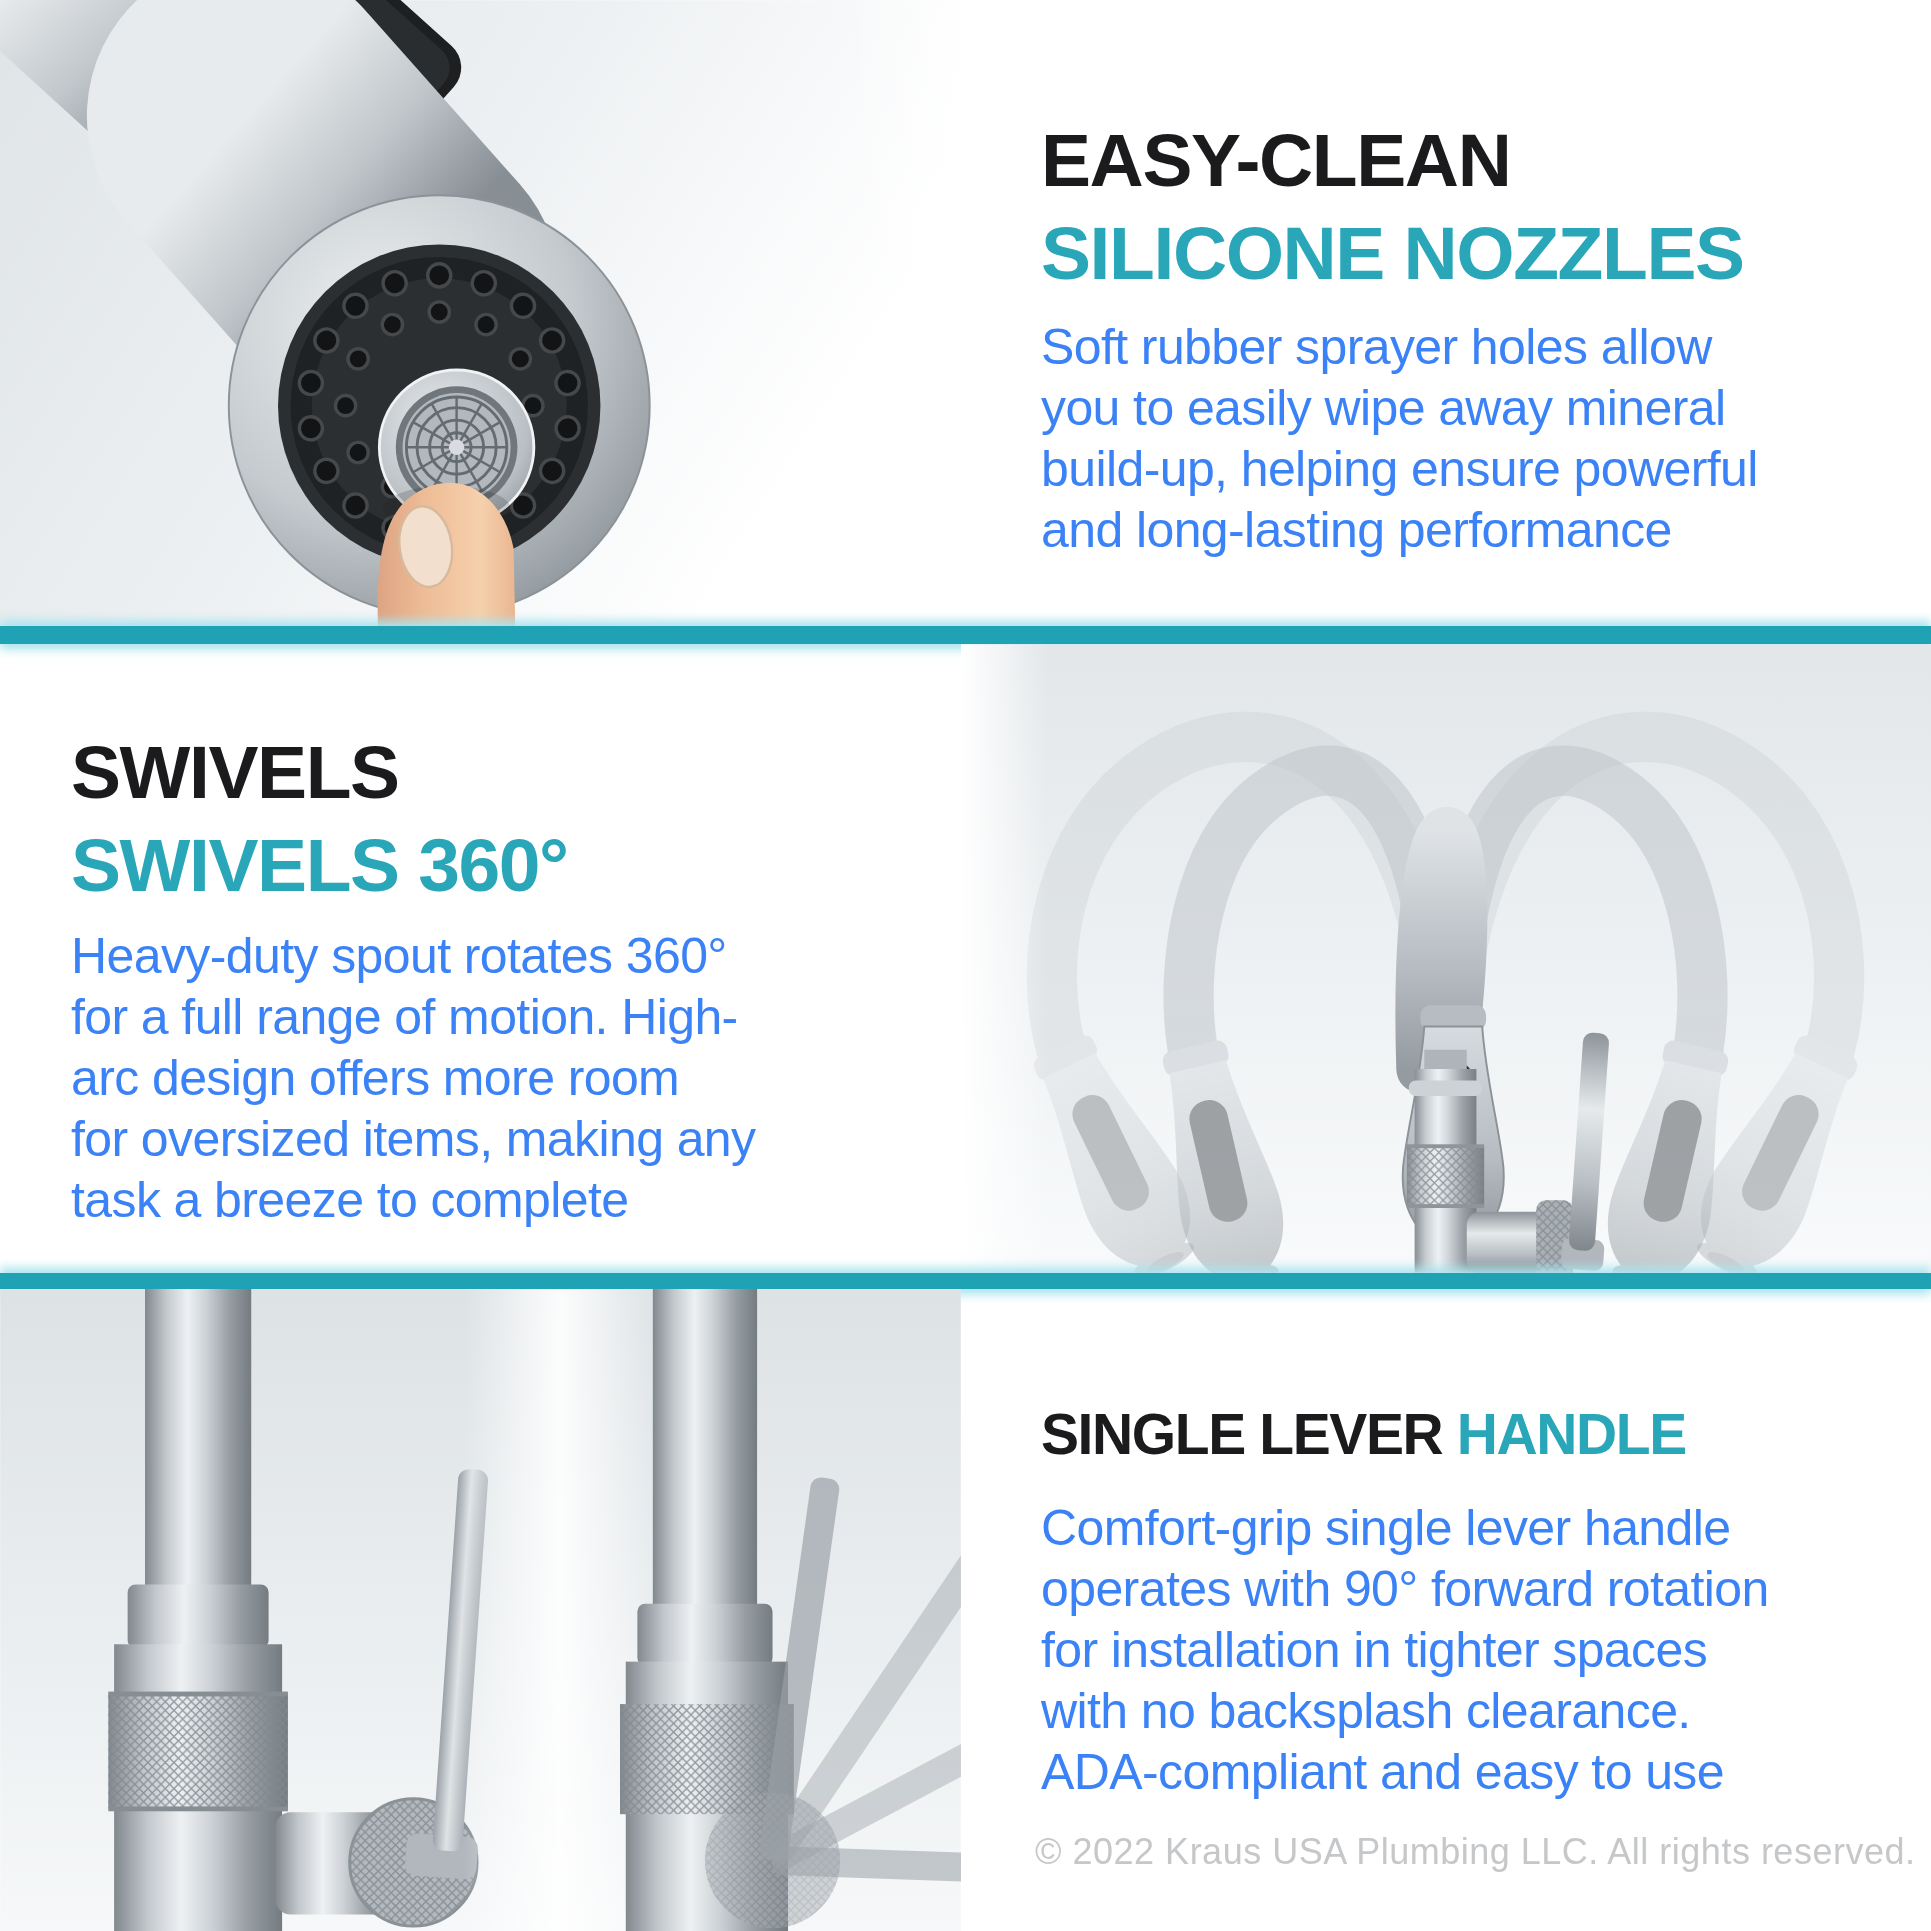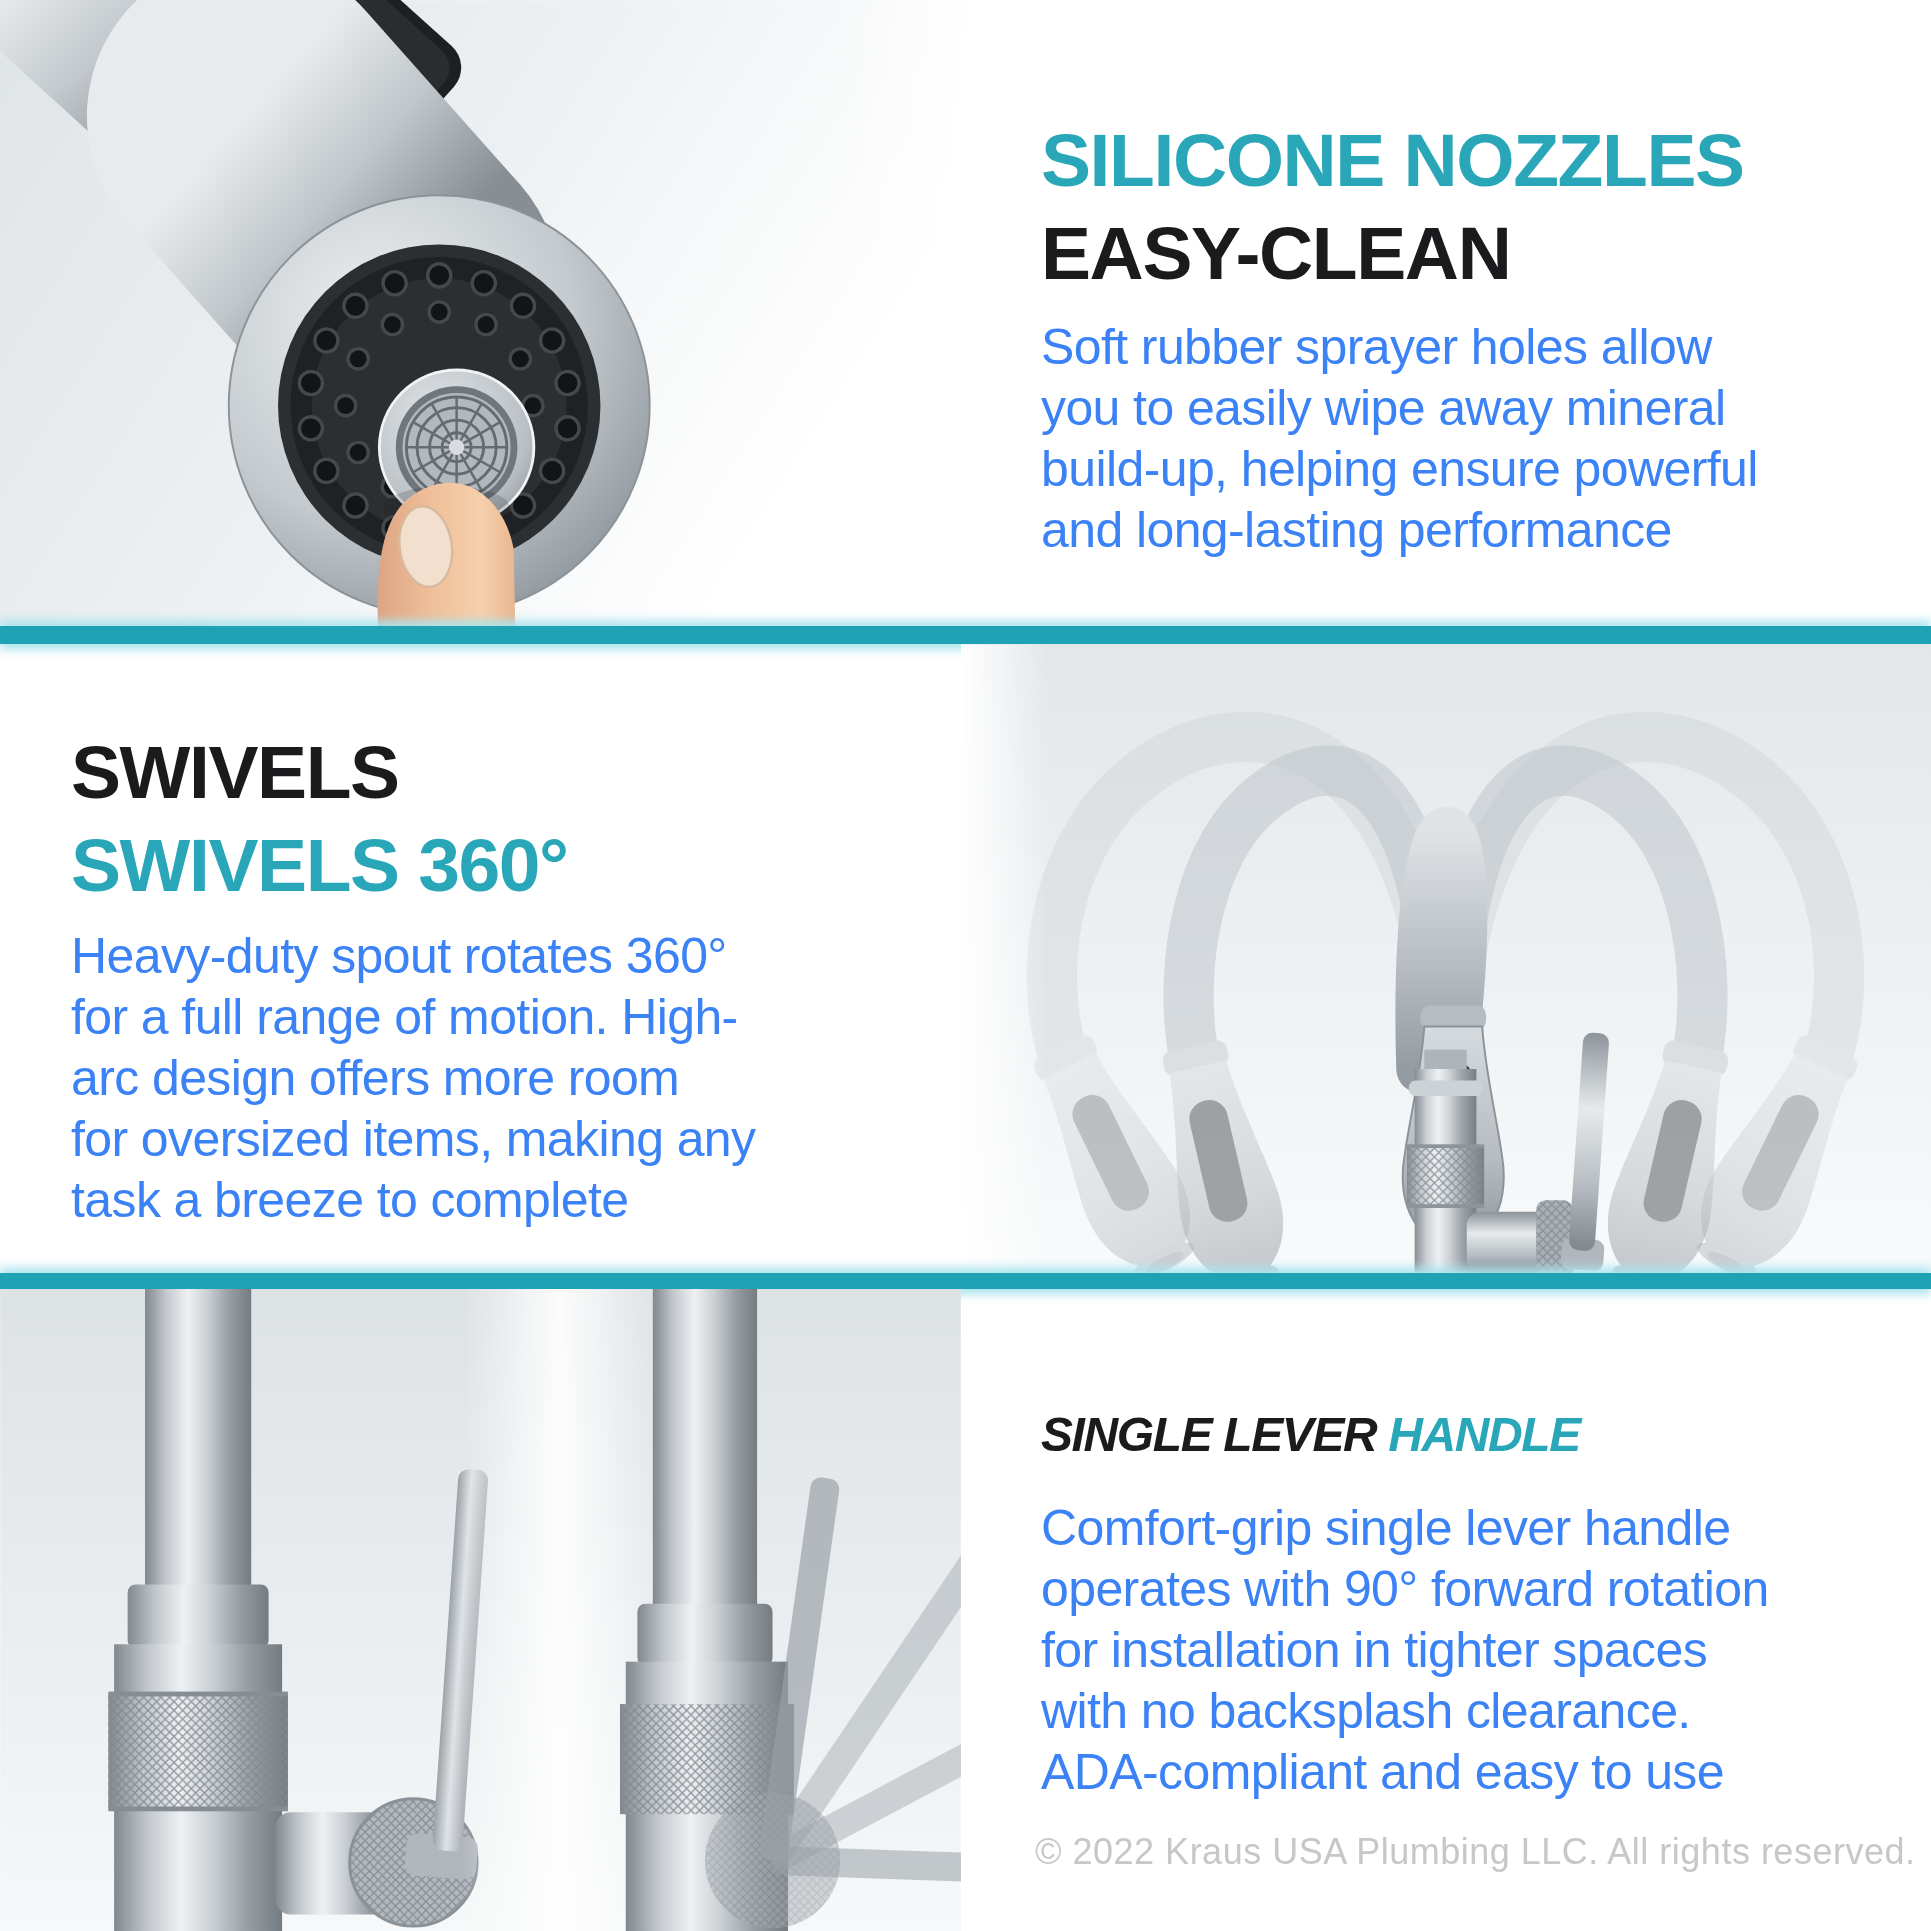--- a/index.html
+++ b/index.html
@@ -3,21 +3,21 @@
 <meta charset="utf-8">
 <style>
   html,body{margin:0;padding:0;background:#ffffff;}
   .canvas{position:relative;width:1931px;height:1931px;background:#ffffff;overflow:hidden;
           font-family:"Liberation Sans",sans-serif;}
   .photo{position:absolute;}
   .photo svg{display:block;}
   .textblock{position:absolute;}
   .h-line{font-weight:700;font-size:75px;line-height:93px;letter-spacing:-1.4px;color:#1b1b1d;white-space:pre;}
   .h-line.accent{color:#29a7b9;}
-  .h-inline{font-weight:700;font-size:48px;line-height:93px;letter-spacing:-1.4px;color:#1b1b1d;white-space:pre;font-style:italic;}
+  .h-inline{font-weight:700;font-size:57px;line-height:93px;letter-spacing:-1.4px;color:#1b1b1d;white-space:pre;}
   .h-inline .accent{color:#29a7b9;}
   .body-text{margin-top:17.4px;font-size:50px;line-height:61px;letter-spacing:-0.6px;color:#3b82f6;white-space:pre;}
   .divider{position:absolute;left:0;width:1931px;background:#1ea2b4;
            box-shadow:0 -5.8px 9.7px rgba(170,228,238,0.95), 0 5.8px 9.7px rgba(170,228,238,0.95);}
   .copyright{position:absolute;font-size:36px;letter-spacing:0.5px;color:#c5c7c9;white-space:pre;}
 </style>
 </head>
 <body>
 
 <div class="canvas">
@@ -147,22 +147,22 @@
       <g>
         <path d="M392,660 C388,580 398,538 422,517 C442,500 466,496 484,503 C508,512 526,536 532,568 L534,660 Z" fill="url(#p1-skin)"></path>
         <ellipse cx="441" cy="566" rx="27" ry="42" transform="rotate(-8 441 566)" fill="#f3dfcd" stroke="#d9b99e" stroke-width="2.5"></ellipse>
       </g>
 
       <rect x="880" y="0" width="130" height="648" fill="url(#p1-fadeR)"></rect>
     </svg>
   </div>
 
   <div class="textblock" style="left:1041px;top:114px;width:869px;">
+    <div class="h-line">EASY-CLEAN</div>
     <div class="h-line accent">SILICONE NOZZLES</div>
-    <div class="h-line">EASY-CLEAN</div>
     <div class="body-text">Soft rubber sprayer holes allow
 you to easily wipe away mineral
 build-up, helping ensure powerful
 and long-lasting performance</div>
   </div>
 
   <div class="divider" style="top:626px;height:18.3px;"></div>
 
   <div class="textblock" style="left:71px;top:726px;width:869px;">
     <div class="h-line">SWIVELS</div>

